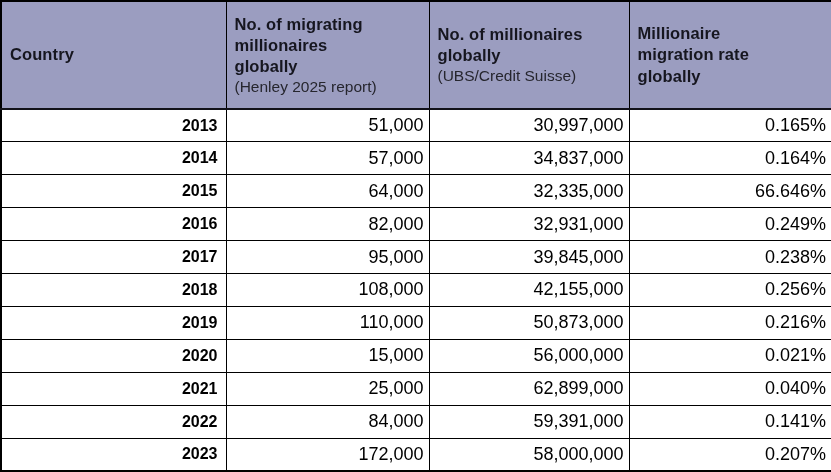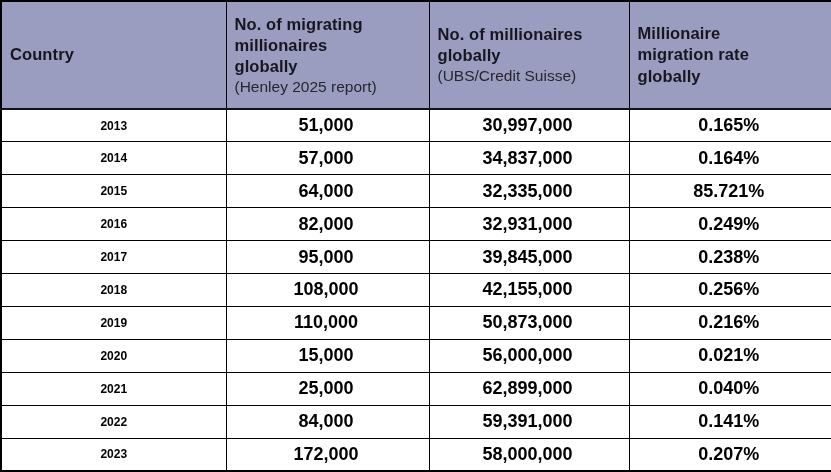--- a/index.html
+++ b/index.html
@@ -41,32 +41,31 @@
   .hdr-sub {
     display: block;
     font-weight: normal;
     font-size: 15.5px;
     line-height: 1.25;
     color: #26262e;
     white-space: pre-line;
   }
   td.col-year {
     font-weight: bold;
-    font-size: 12px;
+    font-size: 16px;
     color: #000000;
-    text-align: center;
+    text-align: right;
     padding: 2px 8px;
   }
   td.col-num {
     font-size: 18px;
     color: #000000;
-    text-align: center;
+    text-align: right;
     padding: 2px 5px 2px 2px;
     font-family: "Liberation Sans", sans-serif;
-    font-weight: bold;
   }
 </style>
 </head>
 <body>
 
 <table class="migration-table">
   <colgroup>
     <col style="width:225px">
     <col style="width:203px">
     <col style="width:200px">
@@ -105,21 +104,21 @@
       <tr>
         <td class="col-year">2014</td>
         <td class="col-num">57,000</td>
         <td class="col-num">34,837,000</td>
         <td class="col-num">0.164%</td>
       </tr>
       <tr>
         <td class="col-year">2015</td>
         <td class="col-num">64,000</td>
         <td class="col-num">32,335,000</td>
-        <td class="col-num">85.721%</td>
+        <td class="col-num">66.646%</td>
       </tr>
       <tr>
         <td class="col-year">2016</td>
         <td class="col-num">82,000</td>
         <td class="col-num">32,931,000</td>
         <td class="col-num">0.249%</td>
       </tr>
       <tr>
         <td class="col-year">2017</td>
         <td class="col-num">95,000</td>

